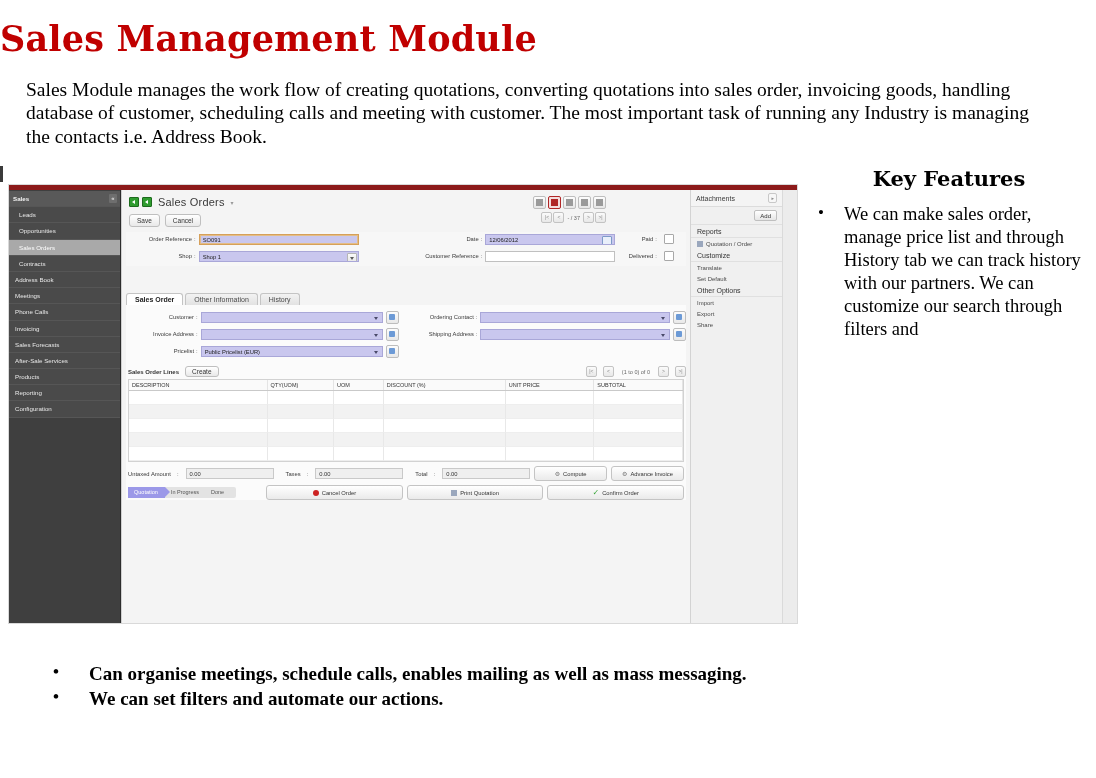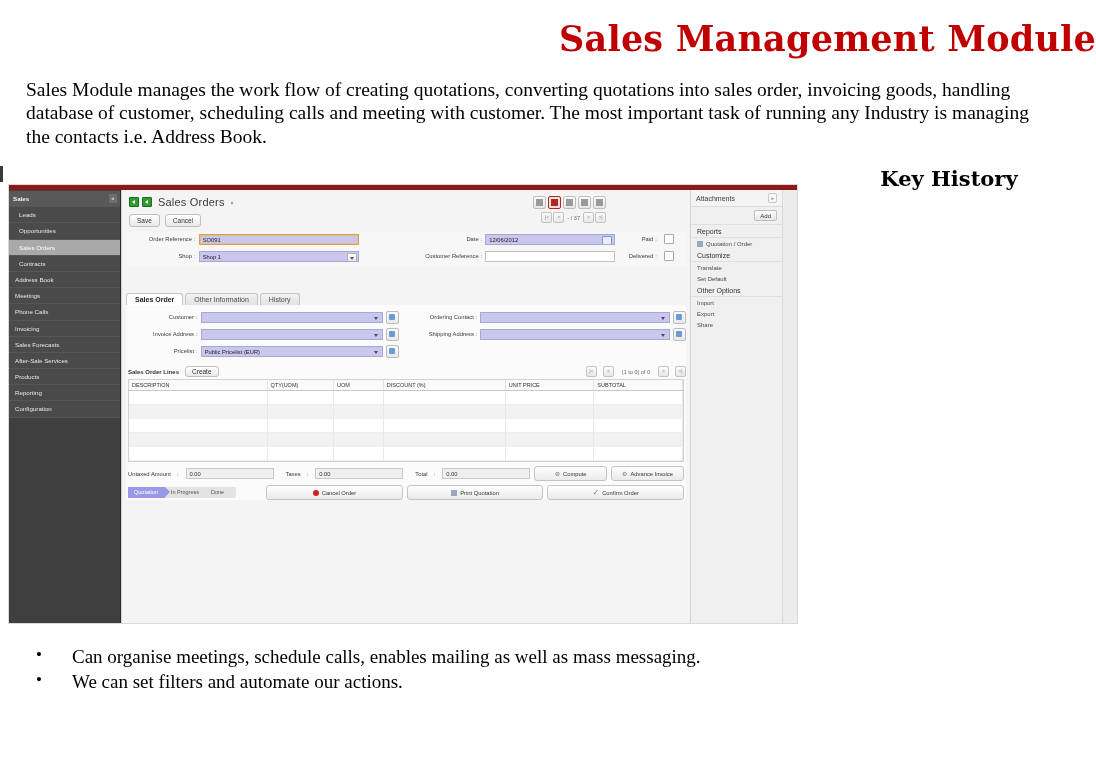--- a/index.html
+++ b/index.html
@@ -10,21 +10,21 @@
     width: 1096px;
     height: 778px;
     background: #ffffff;
     font-family: "Liberation Serif", serif;
     overflow: hidden;
     position: relative;
   }
 
   
   .slide-title {
-    text-align: right;
+    text-align: left;
     color: #c00000;
     font-family: "DejaVu Serif", serif;
     font-weight: bold;
     font-size: 35px;
     letter-spacing: .2px;
     margin: 20px 0 0 0;
     line-height: 1.1;
   }
   .intro-para {
     margin: 19px 26px 0 26px;
@@ -87,23 +87,24 @@
   }
 
   
   .bottom-list {
     position: absolute;
     left: 0px;
     top: 645px;
     width: 1000px;
   }
   .bottom-list ul {
-    margin: 0;
+    margin: 17px;
     padding-left: 36px;
     list-style: none;
+    font-weight: bold;
   }
   .bottom-list li {
     position: relative;
     font-family: "Liberation Serif", serif;
     font-size: 19px;
     line-height: 1.31;
     color: #000;
     padding-left: 36px;
   }
   .bottom-list li::before {
@@ -589,22 +590,23 @@
 </style>
 </head>
 <body>
 
 <h1 class="slide-title">Sales Management Module</h1>
 <p class="intro-para">Sales Module manages the work flow of creating quotations, converting quotations into sales order, invoicing goods, handling database of customer, scheduling calls and meeting with customer. The most important task of running any Industry is managing the contacts i.e. Address Book.</p>
 
 <div class="edge-artifact"></div>
 
 <div class="keyfeat">
-  <h2>Key History</h2>
+  <h2>Key Features</h2>
   <ul>
+    <li>We can make sales order, manage price list and through History tab we can track history with our partners. We can customize our search through filters and</li>
   </ul>
 </div>
 
 <div class="bottom-list">
   <ul>
     <li>Can organise meetings, schedule calls, enables mailing as well as mass messaging.</li>
     <li>We can set filters and automate our actions.</li>
   </ul>
 </div>
 

